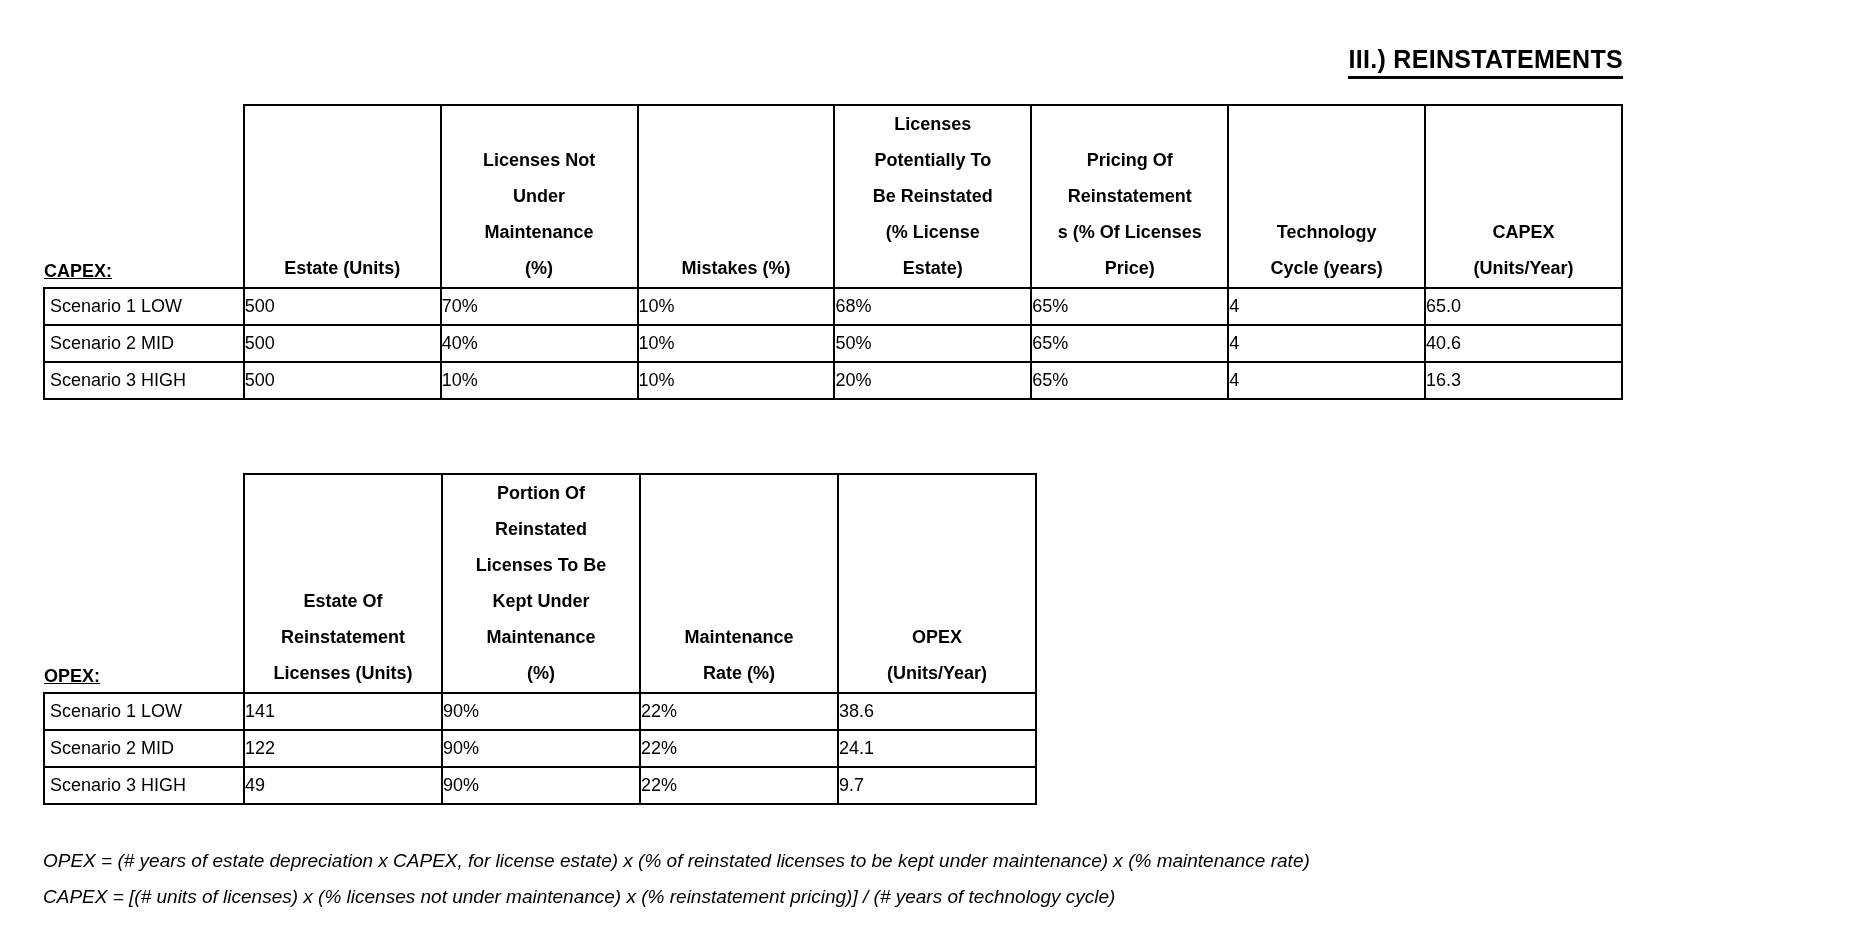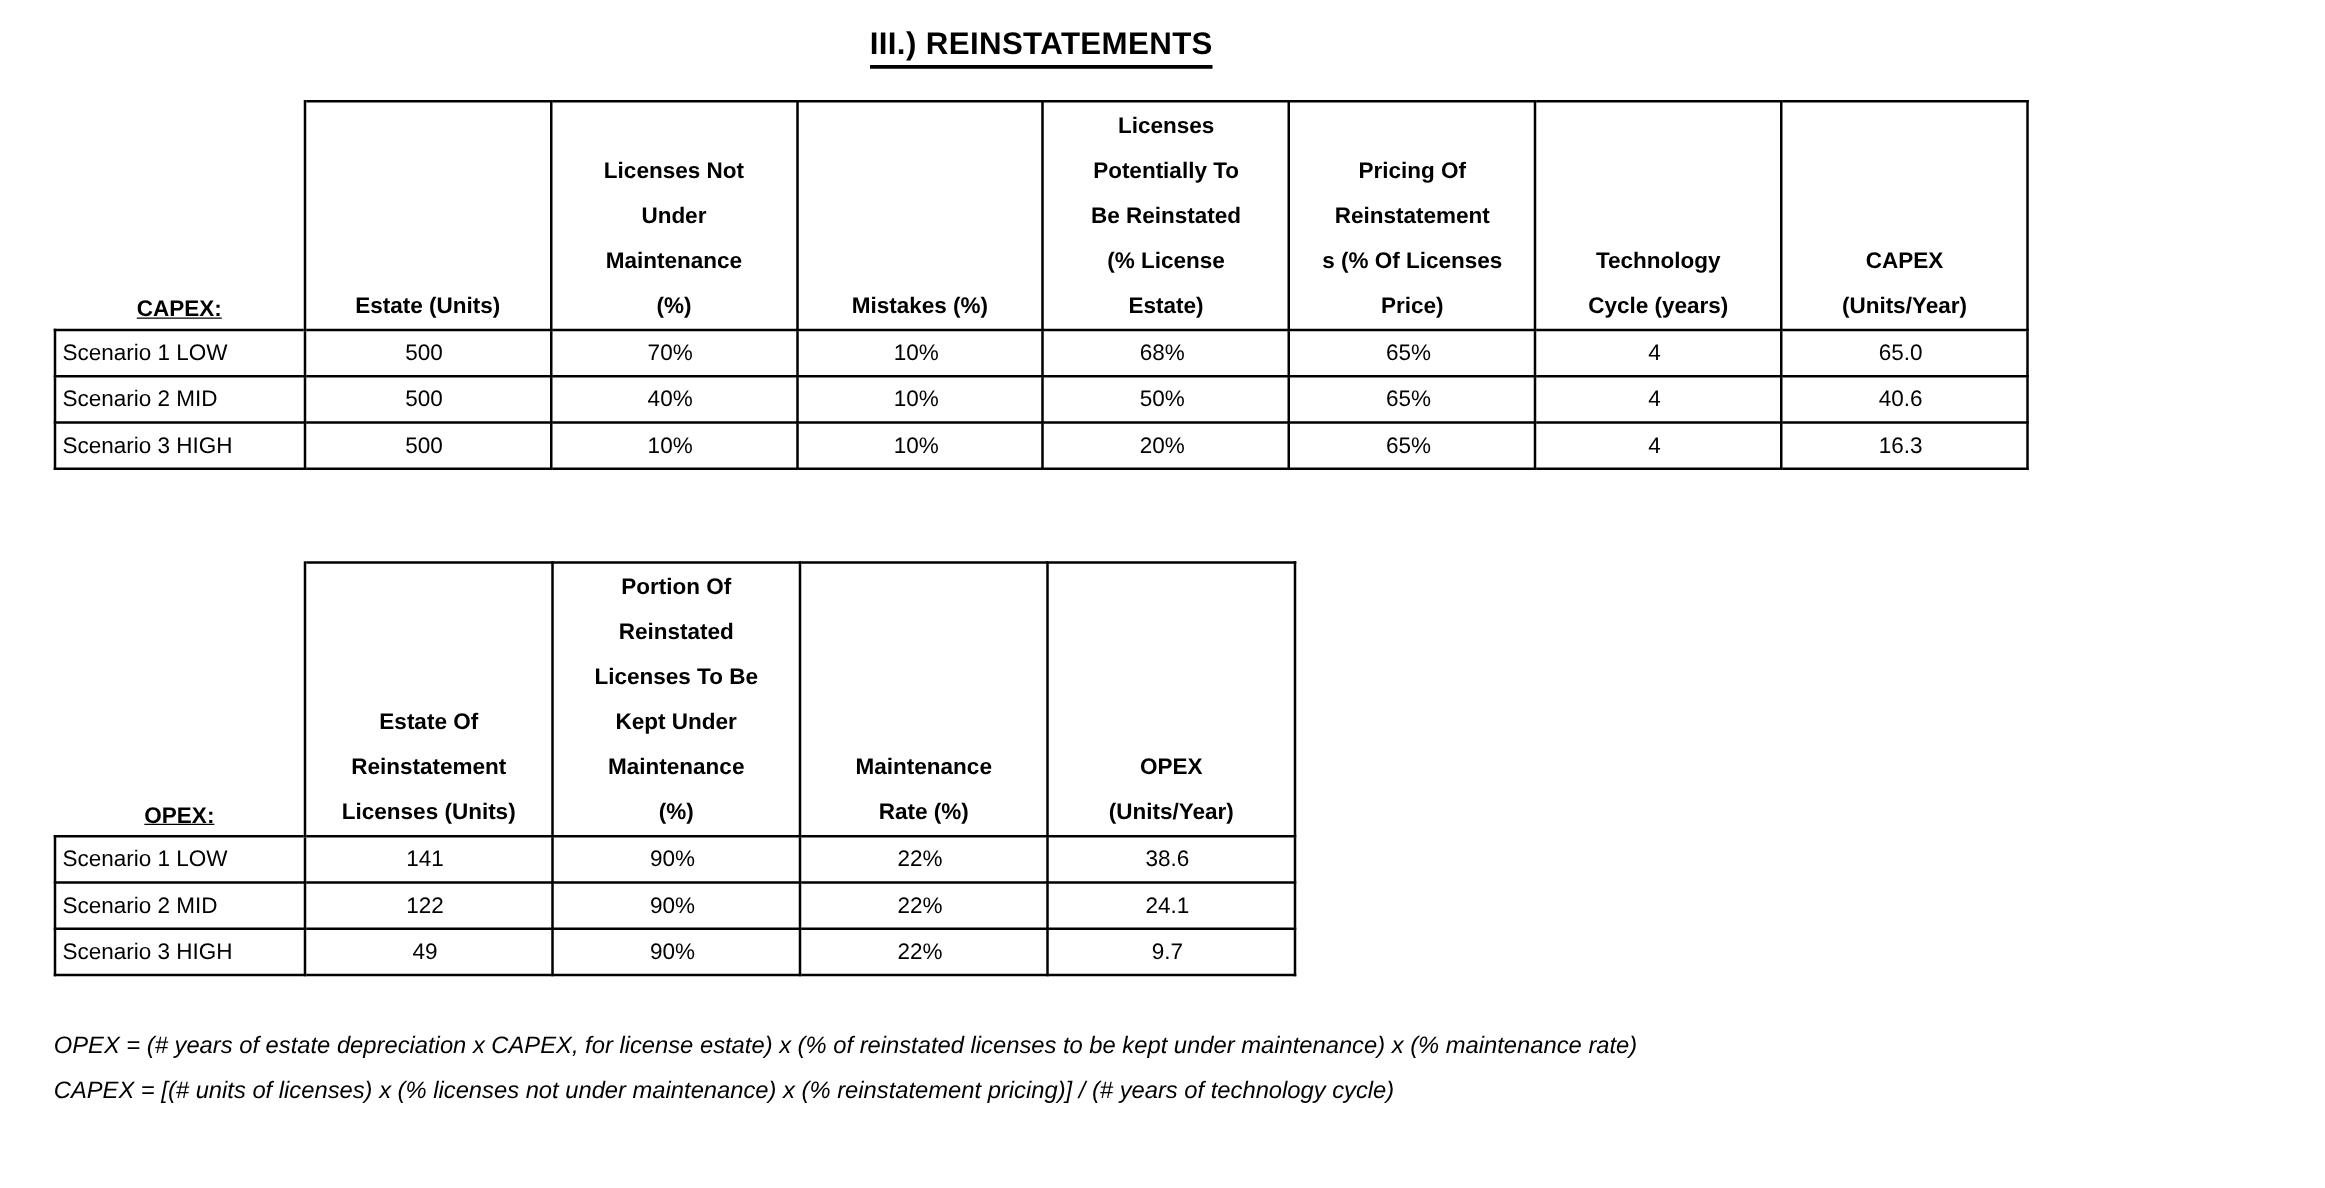--- a/index.html
+++ b/index.html
@@ -9,22 +9,22 @@
     color: #000000;
     font-family: "Liberation Sans", "DejaVu Sans", sans-serif;
     overflow: hidden;
   }
   .content {
     position: relative;
     margin-left: 43px;
     width: 1580px;
   }
   .title-wrap {
-    padding-top: 21px;
-    text-align: center;
+    padding-top: 45px;
+    text-align: right;
     margin-bottom: 25px;
   }
   .page-title {
     display: inline-block;
     font-size: 25px;
     font-weight: bold;
     letter-spacing: 0.3px;
     border-bottom: 3px solid #000;
     padding-bottom: 2px;
     line-height: 1.15;
@@ -39,42 +39,41 @@
     overflow: hidden;
     vertical-align: middle;
   }
   
   table.sheet td.corner {
     border-top: none;
     border-left: none;
     border-bottom: none;
     font-weight: bold;
     text-decoration: underline;
-    text-align: center;
     vertical-align: bottom;
     padding-bottom: 5px;
     white-space: pre-line;
   }
   tr.hdr td.h {
     font-weight: bold;
     text-align: center;
     vertical-align: bottom;
     white-space: pre-line;
     line-height: 36px;
     padding-bottom: 1px;
   }
   table.capex tr.hdr { height: 182px; }
   table.opex  tr.hdr { height: 216px; }
   tr.data { height: 37px; margin-left: 13px; }
   tr.data td.lbl {
     text-align: left;
     padding-left: 5px;
   }
   tr.data td.num {
-    text-align: center;
+    text-align: left;
     padding-right: 6px;
   }
   table.opex { margin-top: 73px; }
   .calc {
     margin-top: 38px;
     font-style: italic;
     font-size: 19px;
     line-height: 36px;
   }
   .calc-heading {

